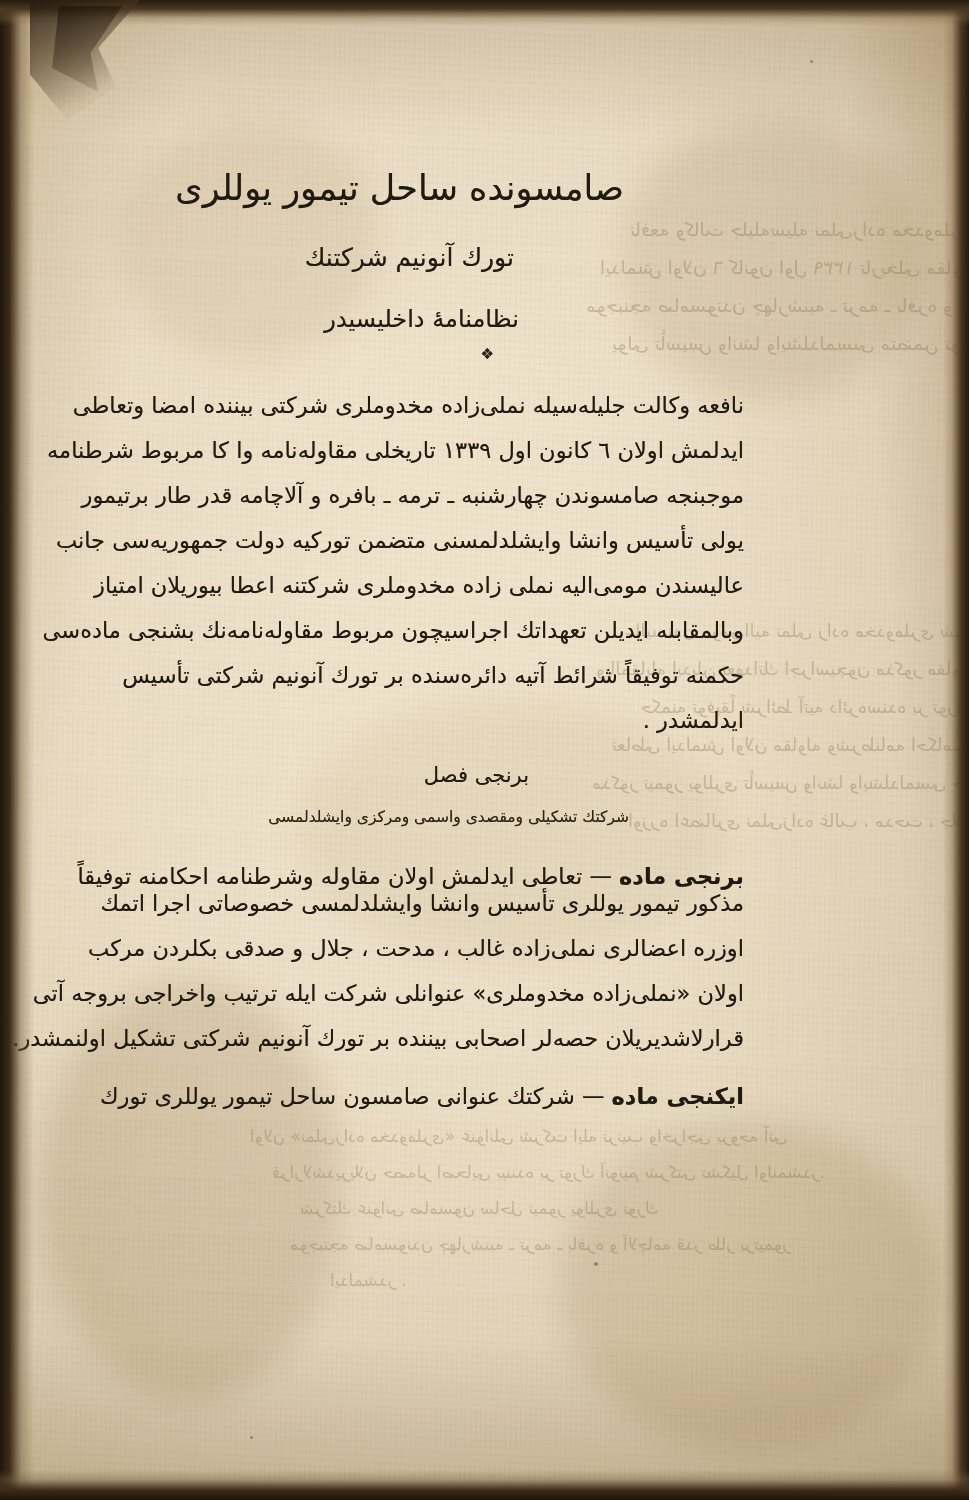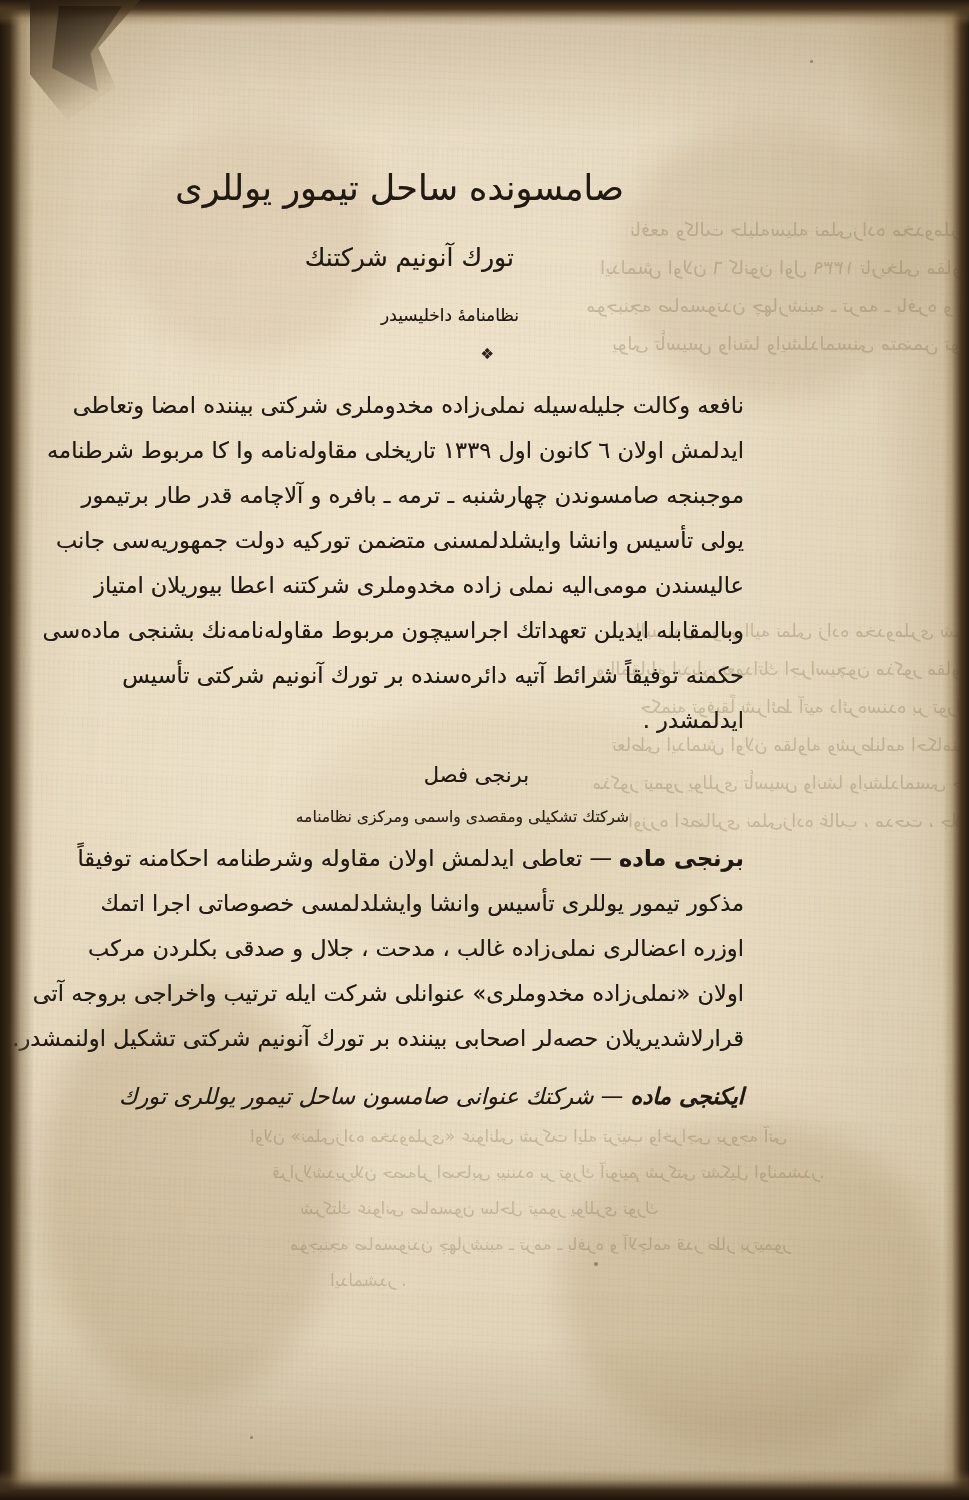--- a/index.html
+++ b/index.html
@@ -111,21 +111,21 @@
   .ln {
     position: absolute;
     white-space: nowrap;
     font-family: "DejaVu Sans", sans-serif;
     color: #211a12;
     text-shadow: 0 0 0.6px rgba(33,26,18,0.55);
   }
 
   .title-main   { font-size: 35px; letter-spacing: 1px; }
   .title-sub    { font-size: 25px; }
-  .title-third  { font-size: 17px; }
+  .title-third  { font-size: 24px; }
   .divider-orn  { font-size: 15px; letter-spacing: 5px; color: #2a2118; }
 
   .body-ln      { font-size: 22.5px; }
   .chapter-head { font-size: 21px; }
   .chapter-sub  { font-size: 15.5px; color: #2e2518; }
   .art-label    { font-weight: 700; }
 
   
   .watermark {
     position: absolute;
@@ -188,33 +188,33 @@
     <div class="ln body-ln" style="right:225px; top:392px;">نافعه وكالت جليله‌سيله نملى‌زاده مخدوملرى شركتى بيننده امضا وتعاطى</div>
     <div class="ln body-ln" style="right:225px; top:437px;">ايدلمش اولان ٦ كانون اول ١٣٣٩ تاريخلى مقاوله‌نامه وا كا مربوط شرطنامه</div>
     <div class="ln body-ln" style="right:225px; top:482px;">موجبنجه صامسوندن چهارشنبه ـ ترمه ـ بافره و آلاچامه قدر طار برتيمور</div>
     <div class="ln body-ln" style="right:225px; top:527px;">يولى تأسيس وانشا وايشلدلمسنى متضمن توركيه دولت جمهوريه‌سى جانب</div>
     <div class="ln body-ln" style="right:225px; top:572px;">عاليسندن مومى‌اليه نملى زاده مخدوملرى شركتنه اعطا بيوريلان امتياز</div>
     <div class="ln body-ln" style="right:225px; top:617px;">وبالمقابله ايديلن تعهداتك اجراسيچون مربوط مقاوله‌نامه‌نك بشنجى ماده‌سى</div>
     <div class="ln body-ln" style="right:225px; top:662px;">حكمنه توفيقاً شرائط آتيه دائره‌سنده بر تورك آنونيم شركتى تأسيس</div>
     <div class="ln body-ln" style="right:225px; top:707px;">ايدلمشدر .</div>
 
     <div class="ln chapter-head" style="right:440px; top:763px;">برنجى فصل</div>
-    <div class="ln chapter-sub" style="right:340px; top:808px;">شركتك تشكيلى ومقصدى واسمى ومركزى نظامنامه</div>
-
-    <div class="ln body-ln" style="right:225px; top:845px;">
+    <div class="ln chapter-sub" style="right:340px; top:808px;">شركتك تشكيلى ومقصدى واسمى ومركزى وايشلدلمسى</div>
+
+    <div class="ln body-ln" style="right:225px; top:863px;">
       <span class="art-label">برنجى ماده</span>
       <span>—</span>
       <span>تعاطى ايدلمش اولان مقاوله وشرطنامه احكامنه توفيقاً</span>
     </div>
     <div class="ln body-ln" style="right:225px; top:890px;">مذكور تيمور يوللرى تأسيس وانشا وايشلدلمسى خصوصاتى اجرا اتمك</div>
     <div class="ln body-ln" style="right:225px; top:935px;">اوزره اعضالرى نملى‌زاده غالب ، مدحت ، جلال و صدقى بكلردن مركب</div>
     <div class="ln body-ln" style="right:225px; top:980px;">اولان «نملى‌زاده مخدوملرى» عنوانلى شركت ايله ترتيب واخراجى بروجه آتى</div>
     <div class="ln body-ln" style="right:225px; top:1025px;">قرارلاشديريلان حصه‌لر اصحابى بيننده بر تورك آنونيم شركتى تشكيل اولنمشدر.</div>
 
-    <div class="ln body-ln" style="right:225px; top:1083px;font-style:italic;">
+    <div class="ln body-ln" style="right:225px; top:1083px;">
       <span class="art-label">ايكنجى ماده</span>
       <span>—</span>
       <span>شركتك عنوانى صامسون ساحل تيمور يوللرى تورك</span>
     </div>
   </div>
 
 
   <div class="speck" style="left:594px; top:1262px; width:4px; height:4px;"></div>
   <div class="speck" style="left:250px; top:1436px; width:3px; height:3px;"></div>
   <div class="speck" style="left:810px; top:60px; width:3px; height:3px;"></div>

